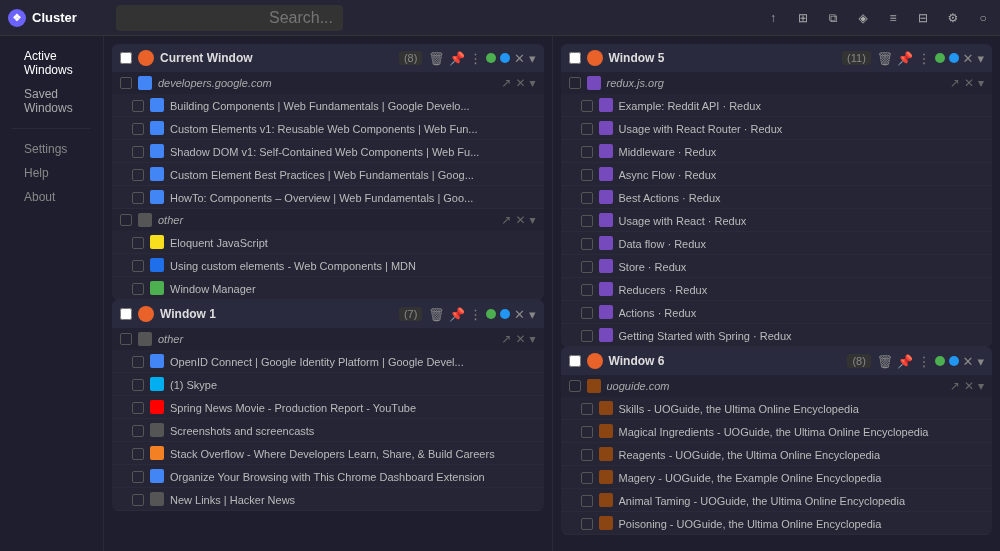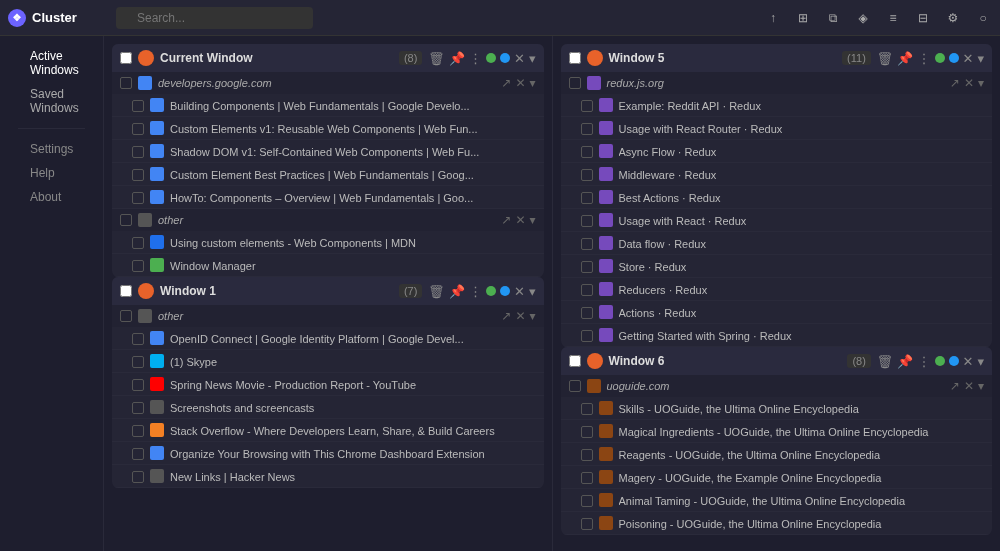--- a/index.html
+++ b/index.html
@@ -2,30 +2,30 @@
 <html><head>
   <meta charset="utf-8">
   <style>
     * { box-sizing: border-box; margin: 0; padding: 0; }
     body { width: 1000px; height: 551px; overflow: hidden; background: #1e1e2e; color: #ccc; font-family: -apple-system, BlinkMacSystemFont, 'Segoe UI', sans-serif; font-size: 12px; display: flex; flex-direction: column; }
 
     
     .topbar { height: 36px; background: #252535; display: flex; align-items: center; padding: 0 8px; gap: 8px; border-bottom: 1px solid #333; flex-shrink: 0; }
     .topbar-logo { display: flex; align-items: center; gap: 6px; color: #fff; font-weight: 600; font-size: 13px; width: 100px; }
     .topbar-logo-icon { width: 18px; height: 18px; background: #6c63ff; border-radius: 50%; display: flex; align-items: center; justify-content: center; color: white; font-size: 10px; }
-    .topbar-search { flex: 0 0 160px; background: #333; border: none; border-radius: 4px; padding: 4px 21px; color: #aaa; font-size: 12px; outline: none; }
+    .topbar-search { flex: 0 0 160px; background: #333; border: none; border-radius: 4px; padding: 4px 10px; color: #aaa; font-size: 16px; outline: none; text-align: right; }
     .topbar-spacer { flex: 1; }
     .topbar-icons { display: flex; align-items: center; gap: 12px; color: #888; }
     .topbar-icon { width: 18px; height: 18px; display: flex; align-items: center; justify-content: center; cursor: pointer; color: #aaa; }
 
     
     .main { display: flex; flex: 1; overflow: hidden; }
 
     
-    .sidebar { width: 104px; background: #1e1e2e; padding: 8px 18px; border-right: 1px solid #2a2a3a; display: flex; flex-direction: column; flex-shrink: 0; }
+    .sidebar { width: 104px; background: #1e1e2e; padding: 8px 12px; border-right: 1px solid #2a2a3a; display: flex; flex-direction: column; flex-shrink: 0; }
     .sidebar-item { padding: 5px 12px; color: #aaa; cursor: pointer; font-size: 12px; }
     .sidebar-item.active { color: #fff; }
     .sidebar-divider { height: 1px; background: #2a2a3a; margin: 8px 0; }
     .sidebar-nav-item { padding: 5px 12px; color: #888; cursor: pointer; font-size: 12px; }
 
     
     .column { flex: 1; overflow-y: auto; padding: 8px; display: flex; flex-direction: column; gap: 0; border-right: 1px solid #2a2a3a; }
     .column:last-child { border-right: none; }
 
     
@@ -173,20 +173,28 @@
           <div class="tab-favicon" style="background:#555;width:14px;height:14px;border-radius:2px;"></div>
           <span class="tab-group-title">other</span>
           <div class="tab-group-actions">
             <span>↗</span>
             <span>✕</span>
             <span>▾</span>
           </div>
         </div>
         <div class="tab-item">
           <div class="tab-checkbox"></div>
+          <div class="tab-favicon" style="background:#f7df1e;width:14px;height:14px;border-radius:2px;"></div>
+          <span class="tab-title">Eloquent JavaScript</span>
+          <div class="tab-actions">
+              <span>✕</span>
+            </div>
+        </div>
+        <div class="tab-item">
+          <div class="tab-checkbox"></div>
           <div class="tab-favicon" style="background:#1f6feb;width:14px;height:14px;border-radius:2px;"></div>
           <span class="tab-title">Using custom elements - Web Components | MDN</span>
           <div class="tab-actions">
               <span>✕</span>
             </div>
         </div>
         <div class="tab-item">
           <div class="tab-checkbox"></div>
           <div class="tab-favicon" style="background:#4caf50;width:14px;height:14px;border-radius:2px;"></div>
           <span class="tab-title">Window Manager</span>
@@ -328,29 +336,29 @@
             <div class="tab-checkbox"></div>
             <div class="tab-favicon" style="background:#764abc;width:14px;height:14px;border-radius:2px;"></div>
             <span class="tab-title">Usage with React Router · Redux</span>
             <div class="tab-actions">
               <span>✕</span>
             </div>
           </div>
         <div class="tab-item">
             <div class="tab-checkbox"></div>
             <div class="tab-favicon" style="background:#764abc;width:14px;height:14px;border-radius:2px;"></div>
+            <span class="tab-title">Middleware · Redux</span>
+            <div class="tab-actions">
+              <span>✕</span>
+            </div>
+          </div>
+        <div class="tab-item">
+            <div class="tab-checkbox"></div>
+            <div class="tab-favicon" style="background:#764abc;width:14px;height:14px;border-radius:2px;"></div>
             <span class="tab-title">Async Flow · Redux</span>
-            <div class="tab-actions">
-              <span>✕</span>
-            </div>
-          </div>
-        <div class="tab-item">
-            <div class="tab-checkbox"></div>
-            <div class="tab-favicon" style="background:#764abc;width:14px;height:14px;border-radius:2px;"></div>
-            <span class="tab-title">Middleware · Redux</span>
             <div class="tab-actions">
               <span>✕</span>
             </div>
           </div>
         <div class="tab-item">
             <div class="tab-checkbox"></div>
             <div class="tab-favicon" style="background:#764abc;width:14px;height:14px;border-radius:2px;"></div>
             <span class="tab-title">Best Actions · Redux</span>
             <div class="tab-actions">
               <span>✕</span>

